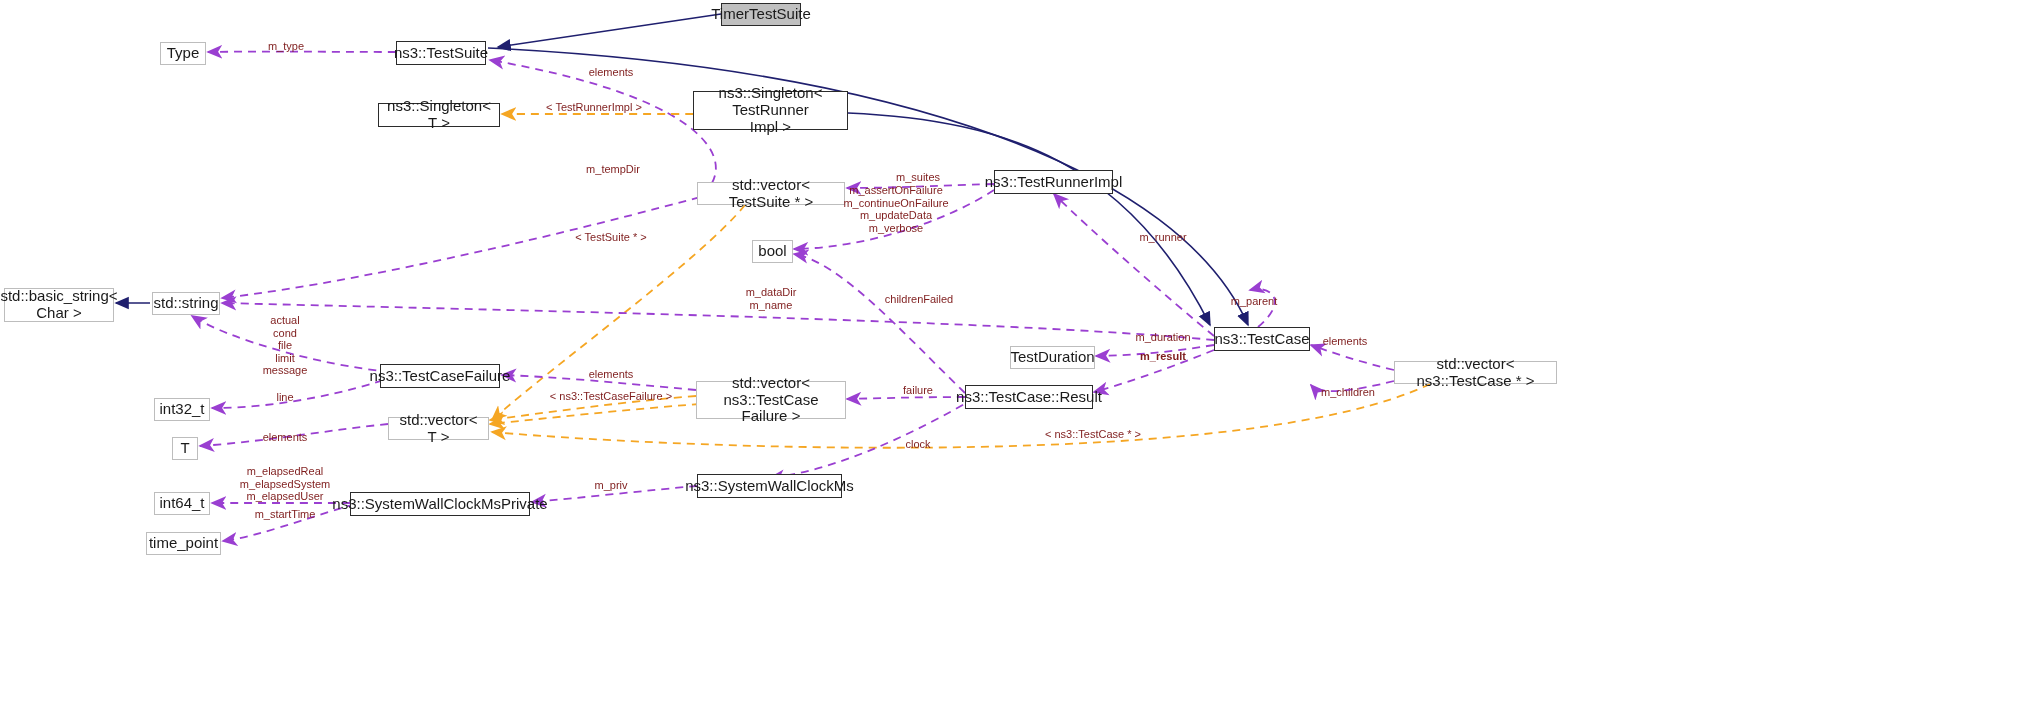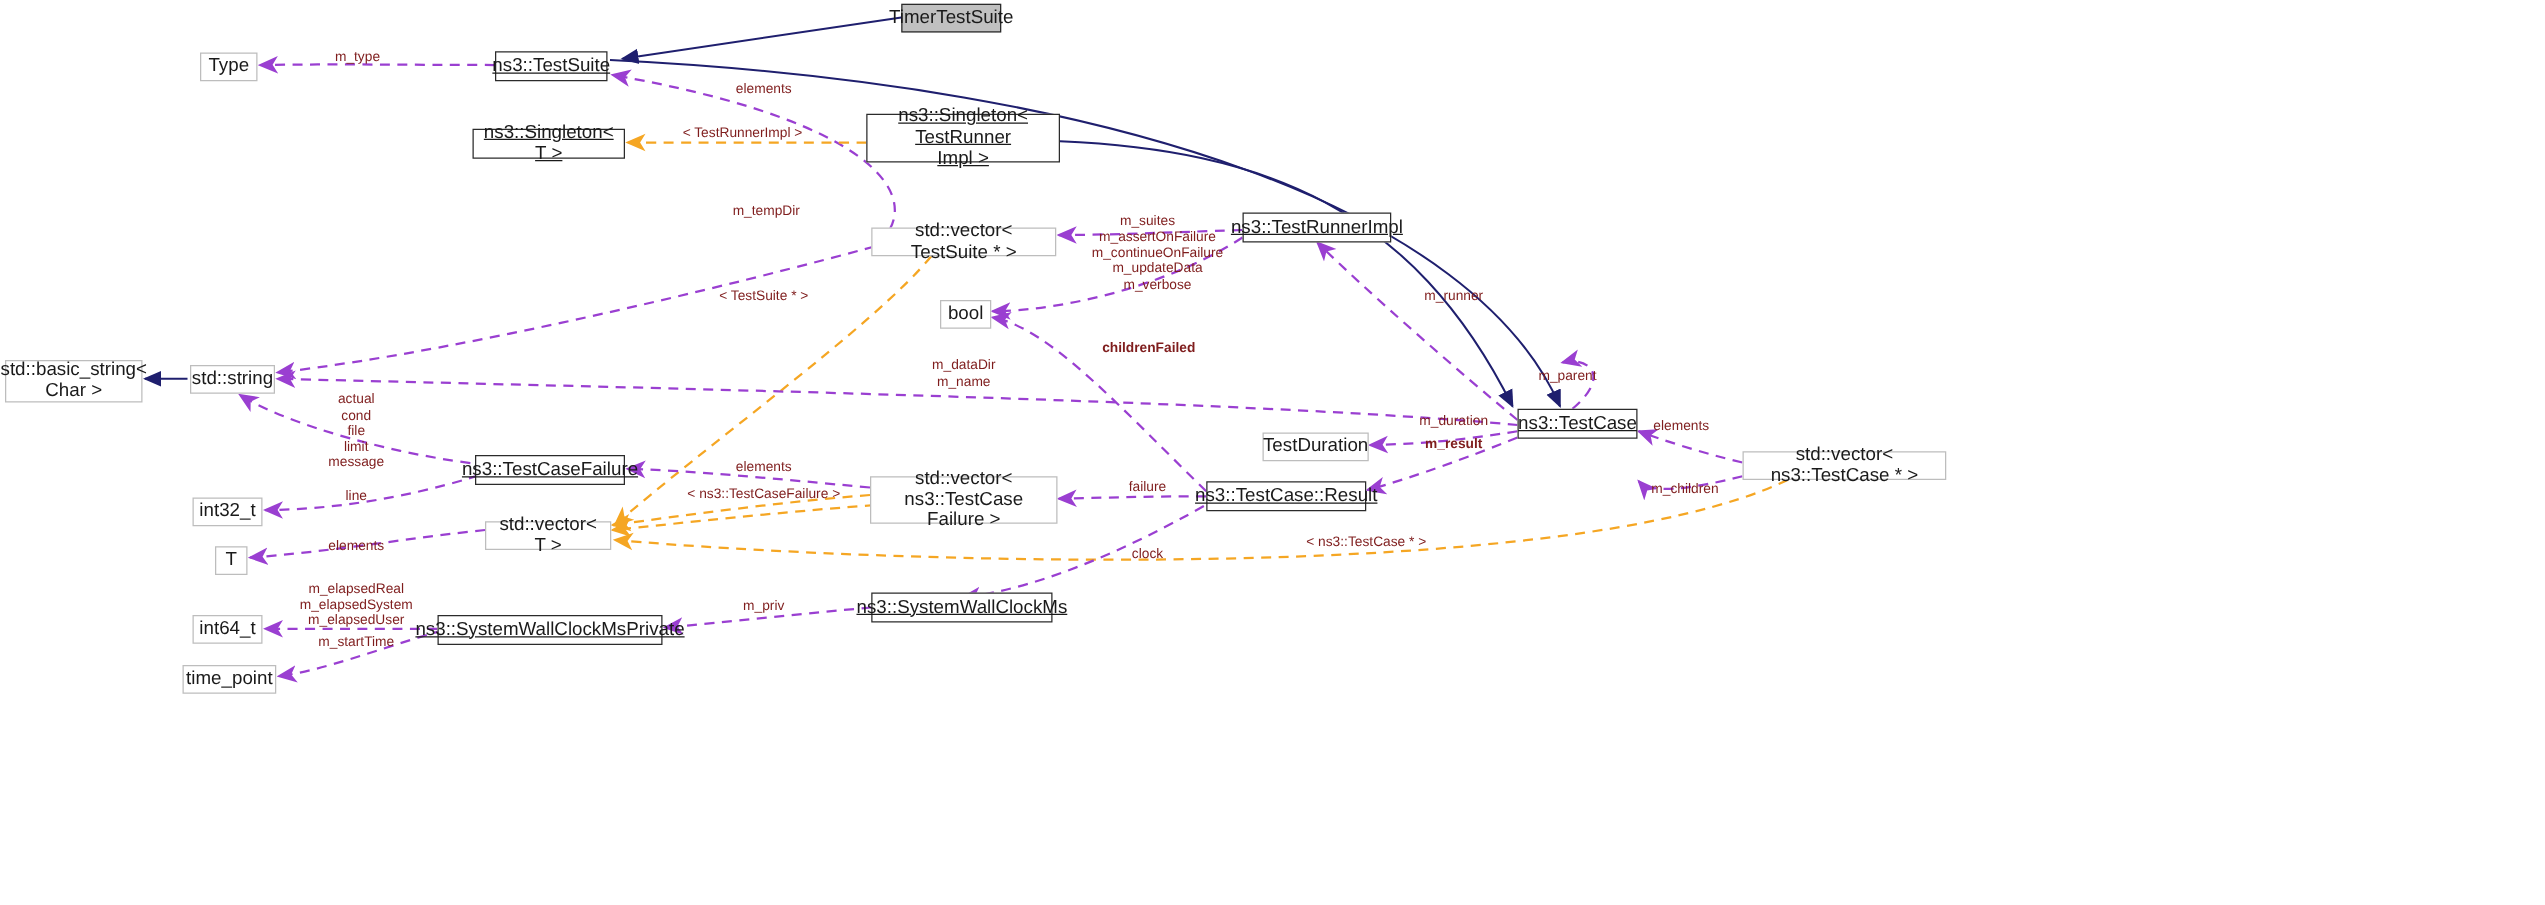--- a/index.html
+++ b/index.html
@@ -3,21 +3,21 @@
 <meta charset="utf-8">
 <style>
   html,body{margin:0;padding:0;background:#ffffff;}
   #canvas{position:relative;width:2036px;height:724px;overflow:hidden;
           font-family:"Liberation Sans","DejaVu Sans",sans-serif;background:#fff;}
   svg.edges{position:absolute;left:0;top:0;width:2036px;height:724px;pointer-events:none;}
   .node{position:absolute;box-sizing:border-box;display:flex;align-items:center;
         justify-content:center;text-align:center;background:#ffffff;
         font-size:15px;color:#1a1a1a;line-height:1.12;padding:2px 6px;white-space:pre-line;}
   .node.plain{border:1px solid #bdbdbd;}
-  .node.cls{border:1.6px solid #2b2b2b;text-decoration:underline;}
+  .node.cls{border:1.6px solid #2b2b2b;}
   .node.cur{border:1.6px solid #2b2b2b;background:#c0c0c0;}
   .elabel{position:absolute;font-size:11px;color:#7f1d1d;line-height:1.14;
           text-align:center;white-space:pre-line;transform:translate(-50%,-50%);}
 </style>
 </head>
 <body>
 
 <div id="canvas">
   <svg class="edges" xmlns="http://www.w3.org/2000/svg">
     <defs>
@@ -93,26 +93,26 @@
       <div class="node plain" style="left: 154px; top: 492px; width: 56px; height: 23px;">int64_t</div>
       <div class="node plain" style="left: 146px; top: 532px; width: 75px; height: 23px;">time_point</div>
     </div>
   <div id="label-layer">
       <div class="elabel" style="left: 286px; top: 46px;">m_type</div>
       <div class="elabel" style="left: 611px; top: 72px;">elements</div>
       <div class="elabel" style="left: 594px; top: 107px;">&lt; TestRunnerImpl &gt;</div>
       <div class="elabel" style="left: 613px; top: 169px;">m_tempDir</div>
       <div class="elabel" style="left: 918px; top: 177px;">m_suites</div>
       <div class="elabel" style="left: 611px; top: 237px;">&lt; TestSuite * &gt;</div>
-      <div class="elabel" style="left: 926px; top: 209px; text-align: center;">m_assertOnFailure
+      <div class="elabel" style="left: 896px; top: 209px; text-align: center;">m_assertOnFailure
 m_continueOnFailure
 m_updateData
 m_verbose</div>
       <div class="elabel" style="left: 1163px; top: 237px;">m_runner</div>
-      <div class="elabel" style="left: 919px; top: 279px; font-weight: bold;">childrenFailed</div>
+      <div class="elabel" style="left: 919px; top: 299px;">childrenFailed</div>
       <div class="elabel" style="left: 1254px; top: 301px;">m_parent</div>
       <div class="elabel" style="left: 285px; top: 345px;">actual
 cond
 file
 limit
 message</div>
       <div class="elabel" style="left: 771px; top: 299px;">m_dataDir
 m_name</div>
       <div class="elabel" style="left: 1163px; top: 337px;">m_duration</div>
       <div class="elabel" style="left: 1345px; top: 341px;">elements</div>

